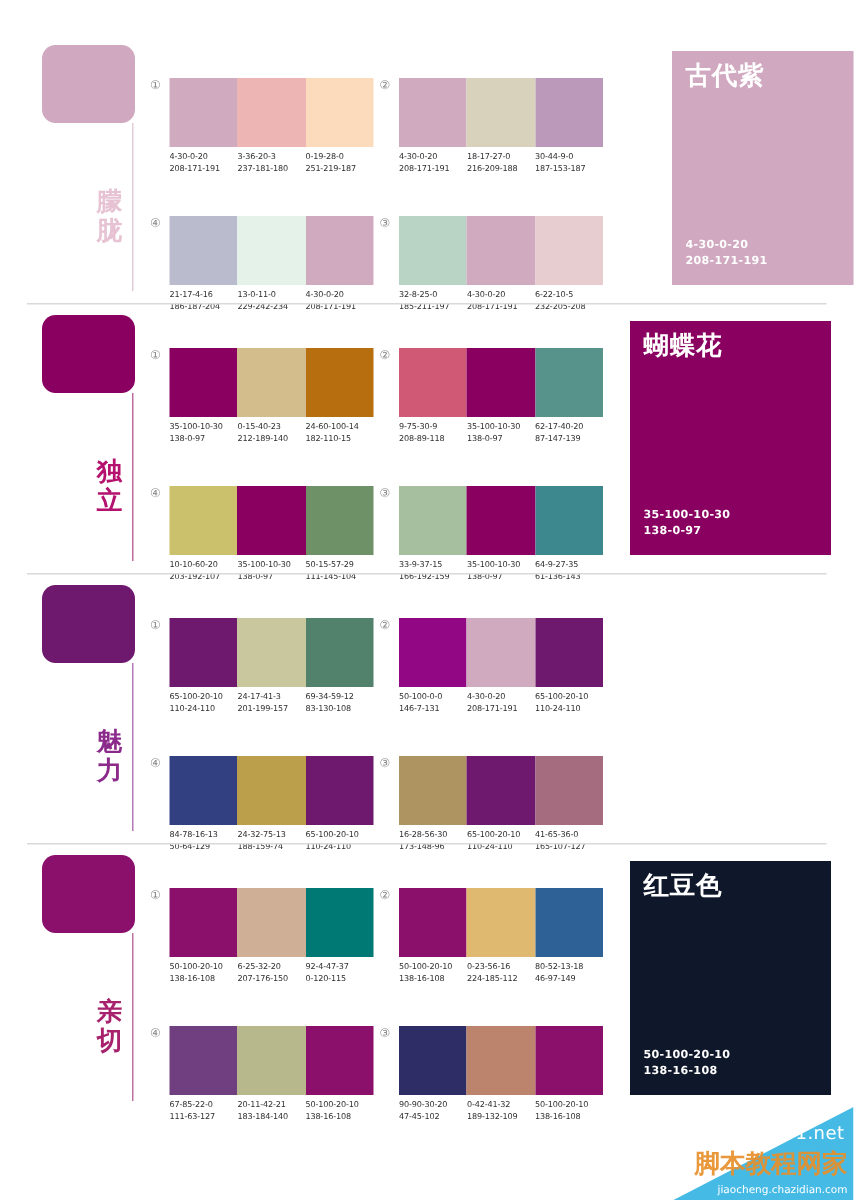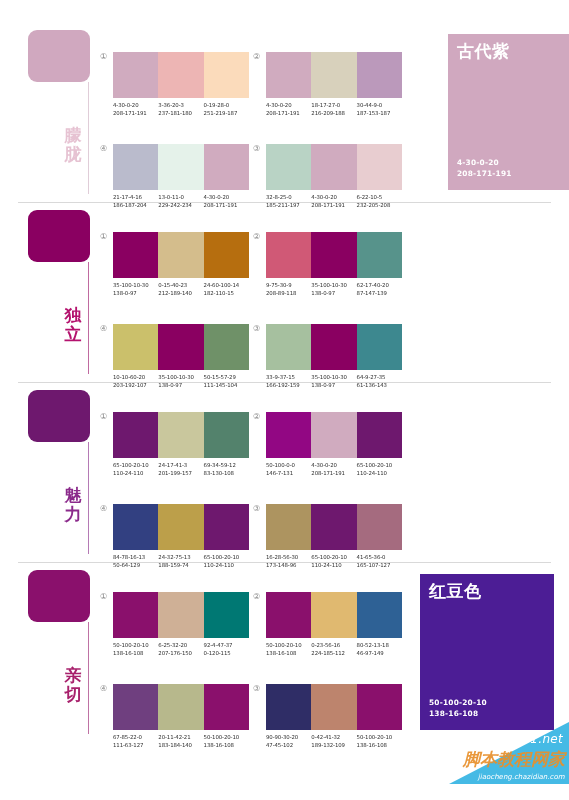--- a/index.html
+++ b/index.html
@@ -151,25 +151,24 @@
     color: #ffffff;
     font-family: "DejaVu Sans", sans-serif;
     letter-spacing: 0.2px;
   }
   .card .ccode span { display: block; }
 
   
   .watermark {
     position: absolute;
     right: 0;
-    bottom: 16px;
+    bottom: 0;
     width: 120px;
     height: 62px;
     pointer-events: none;
-    font-style: italic;
   }
   .wm-tri {
     position: absolute;
     right: 0; bottom: 0;
     width: 0; height: 0;
     border-left: 120px solid transparent;
     border-bottom: 62px solid #35b4e3;
     opacity: 0.92;
   }
   .wm-url {
@@ -403,20 +402,27 @@
             <div class="col">
               <span class="cmyk">35-100-10-30</span>
               <span class="rgb">138-0-97</span>
             </div>
             <div class="col">
               <span class="cmyk">64-9-27-35</span>
               <span class="rgb">61-136-143</span>
             </div>
           </div>
         </div>
+        <div class="card" style="background: rgb(138, 0, 97);">
+          <div class="title">蝴蝶花</div>
+          <div class="ccode">
+            <span>35-100-10-30</span>
+            <span>138-0-97</span>
+          </div>
+        </div>
       </div>
       <div class="section" style="top: 382px;">
         <div class="sec-divider"></div>
         <div class="key-wrap">
           <div class="key-swatch" style="background: rgb(110, 24, 110);"></div>
           <div class="key-stem" style="background: rgb(181, 122, 181);"></div>
           <div class="vert-label" style="color: rgb(139, 42, 139);">
             <span>魅</span>
             <span>力</span>
           </div>
@@ -601,21 +607,21 @@
             <div class="col">
               <span class="cmyk">0-42-41-32</span>
               <span class="rgb">189-132-109</span>
             </div>
             <div class="col">
               <span class="cmyk">50-100-20-10</span>
               <span class="rgb">138-16-108</span>
             </div>
           </div>
         </div>
-        <div class="card" style="background: #4c1d95;">
+        <div class="card" style="background: #0f172a;">
           <div class="title">红豆色</div>
           <div class="ccode">
             <span>50-100-20-10</span>
             <span>138-16-108</span>
           </div>
         </div>
       </div>
     </div>
 
   <div class="watermark">

